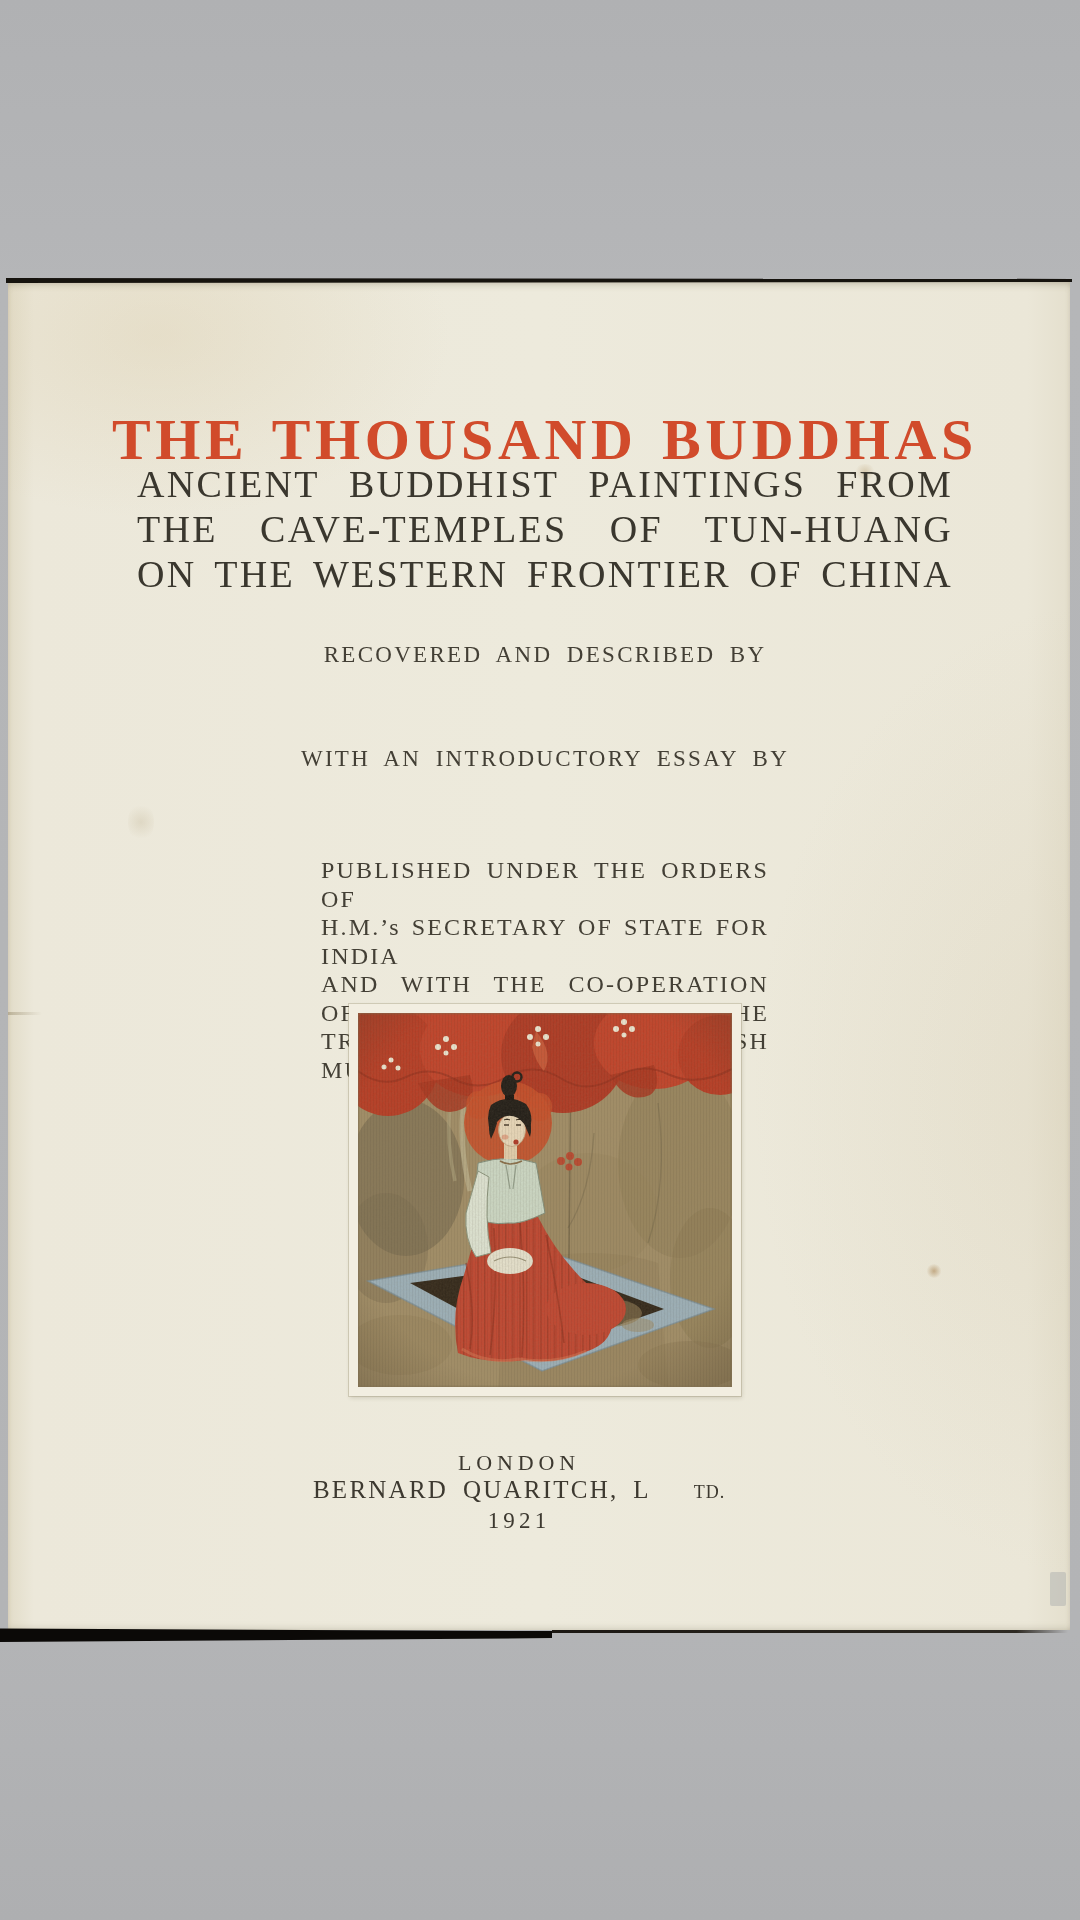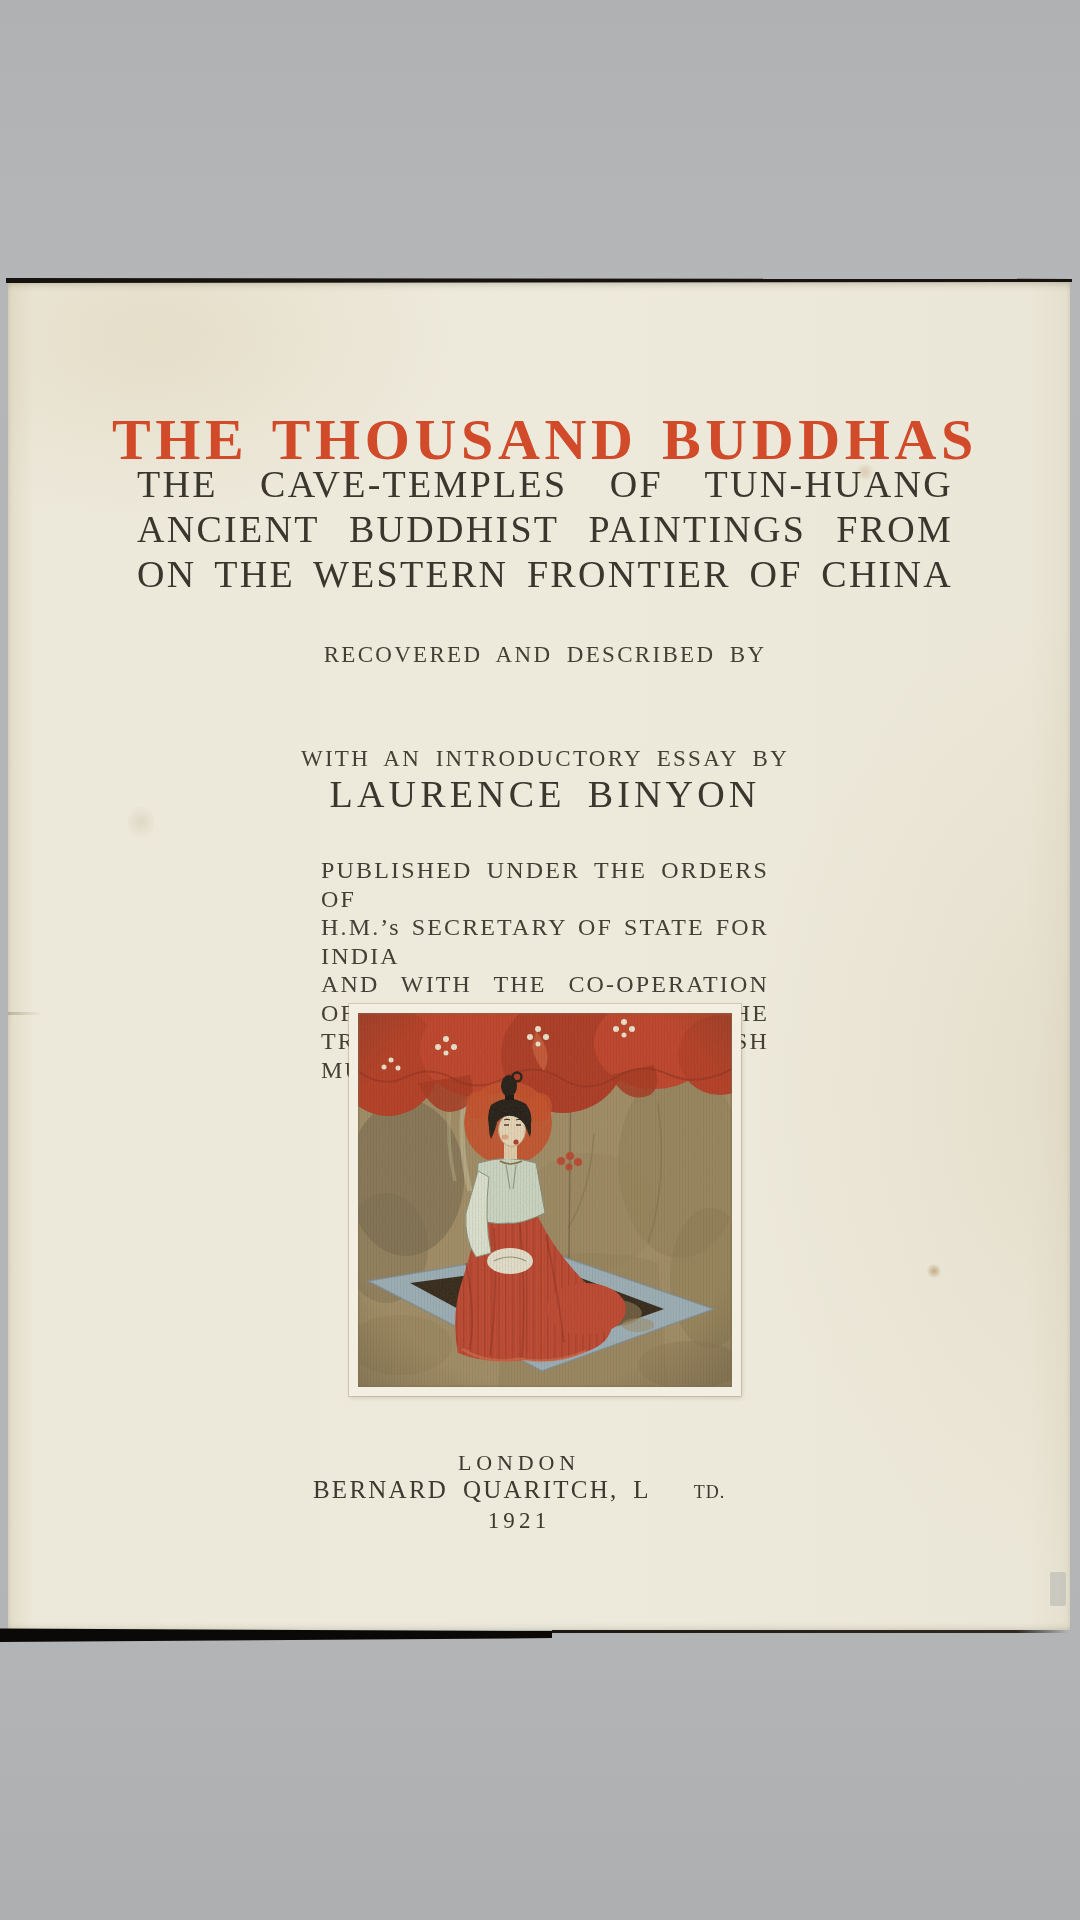--- a/index.html
+++ b/index.html
@@ -81,29 +81,28 @@
     <div class="edge-top"></div>
     <div class="fox fox1"></div>
     <div class="fox fox2"></div>
     <div class="fox fox3"></div>
     <div class="crease"></div>
     <div class="stamp-ghost"></div>
 
     <h1 class="title">THE THOUSAND BUDDHAS</h1>
 
     <div class="subtitle" style="position:absolute;">
+      <div class="line">ANCIENT BUDDHIST PAINTINGS FROM</div>
       <div class="line">THE CAVE-TEMPLES OF TUN-HUANG</div>
-      <div class="line">ANCIENT BUDDHIST PAINTINGS FROM</div>
       <div class="line">ON THE WESTERN FRONTIER OF CHINA</div>
     </div>
 
     <div class="center-text small-caps-line recovered">RECOVERED AND DESCRIBED BY</div>
 
     <div class="center-text small-caps-line essay-line">WITH AN INTRODUCTORY ESSAY BY</div>
-    <div class="center-text essay-author">LAURENCE BINYON</div>
 
     <div class="pubblock" style="position:absolute;">
       <div class="line">PUBLISHED UNDER THE ORDERS OF</div>
       <div class="line">H.M.’s SECRETARY OF STATE FOR INDIA</div>
       <div class="line">AND WITH THE CO-OPERATION OF THE</div>
       <div class="line">TRUSTEES OF THE BRITISH MUSEUM</div>
     </div>
 
     <figure class="plate">
       <svg viewBox="0 0 374 374" xmlns="http://www.w3.org/2000/svg" role="img">

